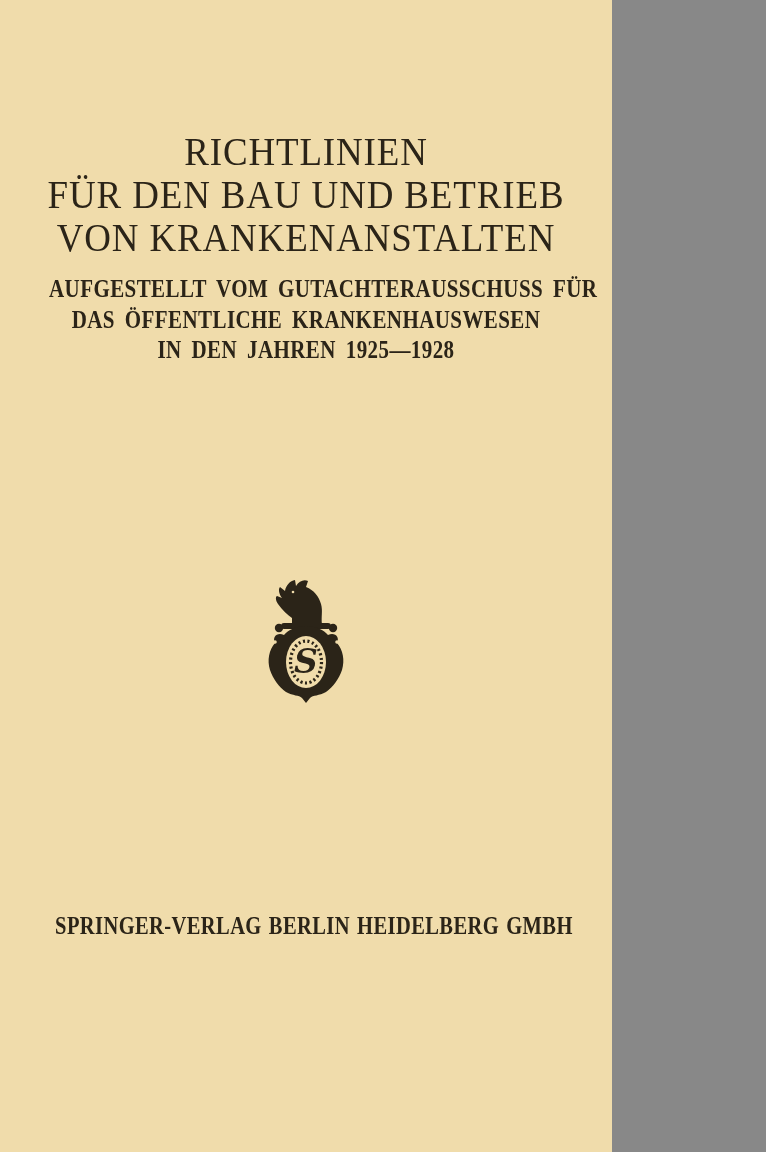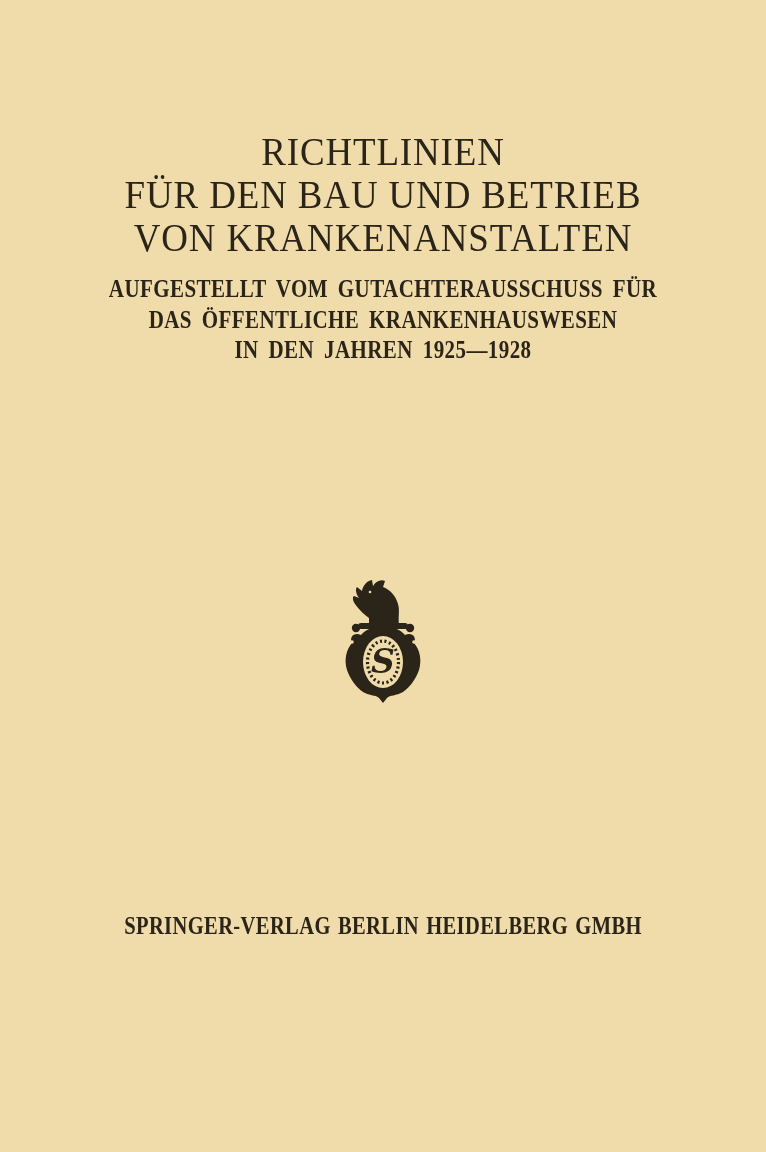--- a/index.html
+++ b/index.html
@@ -2,21 +2,21 @@
 <html style="--paper: #f0dcab; --ink: #2b2418;"><head>
 <meta charset="utf-8">
 <style>
   html, body {
     margin: 0;
     padding: 0;
     background: #888;
   }
   .page {
     position: relative;
-    width: 766px;
+    width: 612px;
     height: 1152px;
     background: var(--paper, #f0dcab);
     color: var(--ink, #2b2418);
     overflow: hidden;
     font-family: "Liberation Serif", serif;
   }
   .title-block {
     position: absolute;
     top: 130px;
     left: 0;

